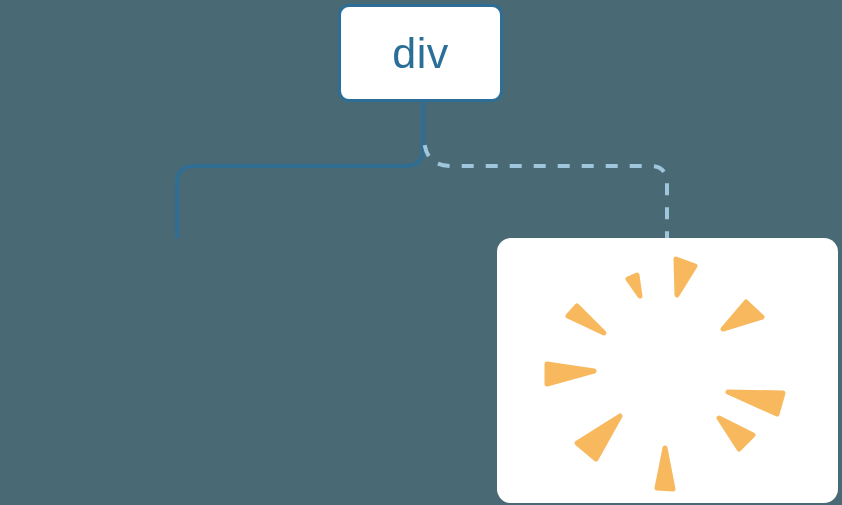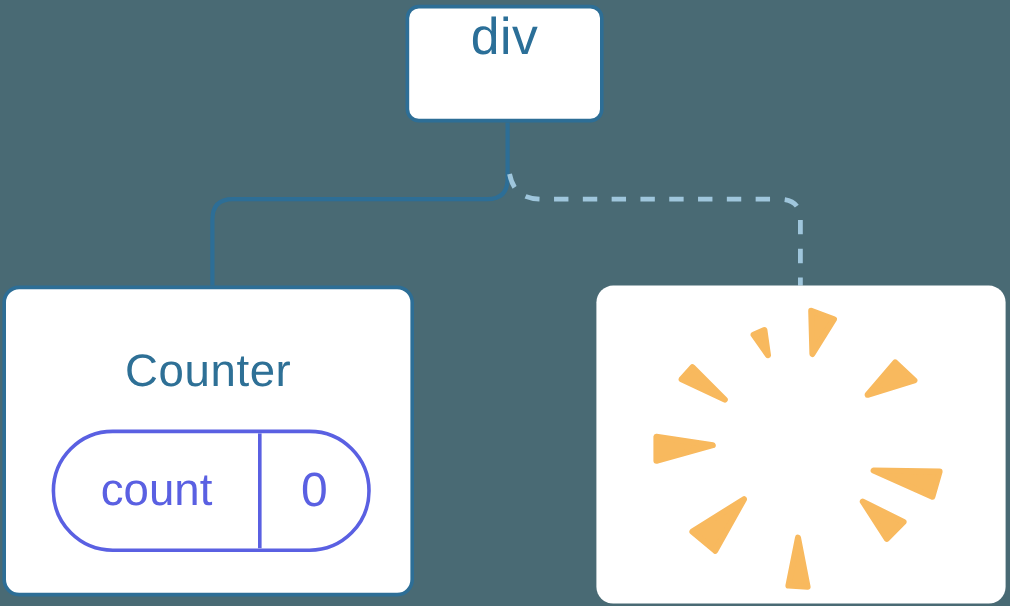--- a/index.html
+++ b/index.html
@@ -26,21 +26,21 @@
   .edges-svg{
     position:absolute;left:0;top:0;width:842px;height:505px;
     pointer-events:none;
   }
   .node-root{
     position:absolute;
     left:338px;top:4px;width:165px;height:98px;
     background:var(--card-bg);
     border:3px solid var(--stroke-primary);
     border-radius:11px;
-    display:flex;justify-content:center;
+    display:flex;align-items:center;justify-content:center;
   }
   .node-root-label{
     color:var(--node-text);
     font-size:43px;
     font-weight:500;
     letter-spacing:0.5px;
   }
   .card{
     position:absolute;
     background:var(--card-bg);
@@ -104,27 +104,20 @@
 
   <svg class="edges-svg" viewBox="0 0 842 505" aria-hidden="true">
     <path d="M423,102 L423,149 Q423,166 406,166 L194,166 Q177,166 177,183 L177,238" fill="none" stroke="var(--stroke-primary)" stroke-width="3.5"></path>
     <path d="M424,141 C426,158 434,166 452,166 L650,166 Q667,166 667,183 L667,238" fill="none" stroke="var(--stroke-dashed)" stroke-width="4" stroke-dasharray="12 12" stroke-dashoffset="-4"></path>
   </svg>
 
   <div class="node-root">
     <span class="node-root-label">div</span>
   </div>
 
-  <div class="card card-counter">
-    <div class="card-counter-title">Counter</div>
-    <div class="state-pill">
-      <div class="state-pill-key">count</div>
-      <div class="state-pill-value">0</div>
-    </div>
-  </div>
 
   <div class="card card-removed">
     <svg class="poof-svg" viewBox="0 0 250 250" aria-hidden="true">
       <polygon points="135,45 134,9 153,16"></polygon>
       <polygon points="98,46 86,29 95,25"></polygon>
       <polygon points="181,79 204,52 220,67"></polygon>
       <polygon points="62,83 26,66 35,56"></polygon>
       <polygon points="52,121 5,114 5,134"></polygon>
       <polygon points="186,142 241,143 235,164"></polygon>
       <polygon points="177,168 211,185 197,199"></polygon>

